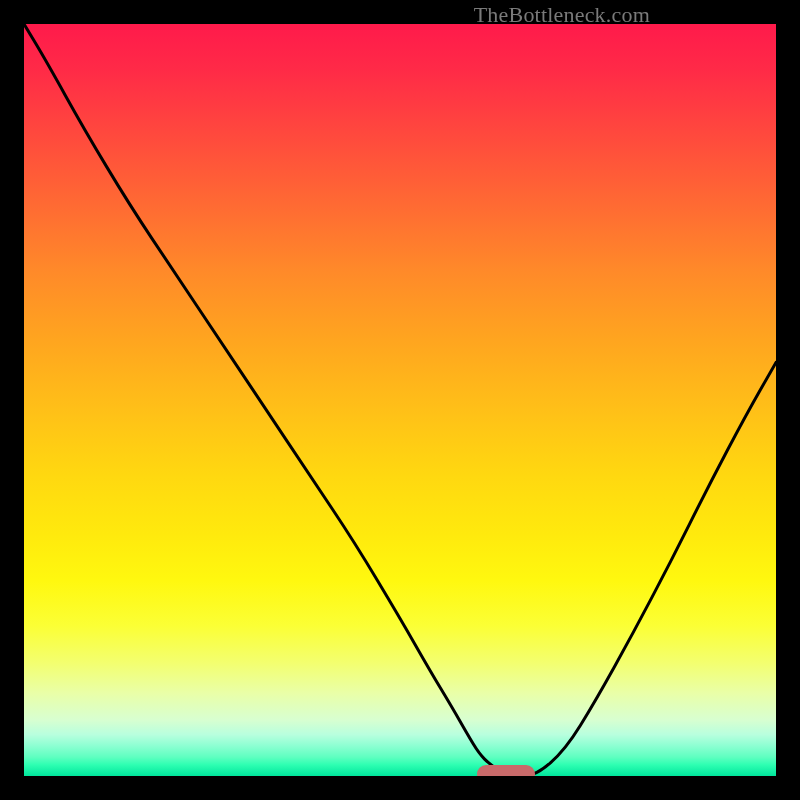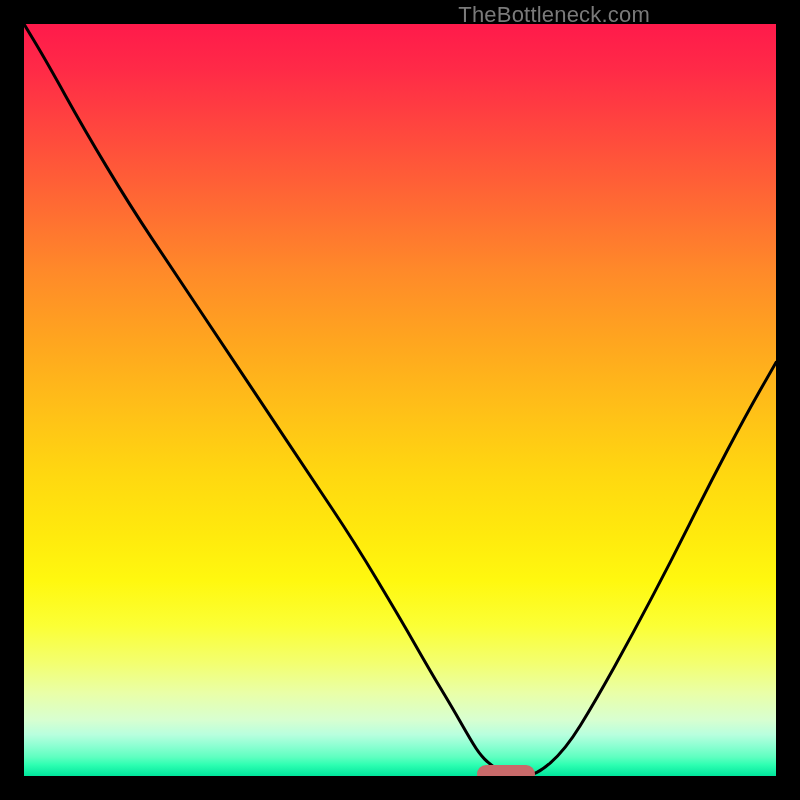--- a/index.html
+++ b/index.html
@@ -9,20 +9,21 @@
     height: 800px;
     background: #000;
     overflow: hidden;
     font-family: Arial, Helvetica, sans-serif;
   }
   .frame {
     position: relative;
     width: 656px;
     height: 800px;
     background: #000;
+    font-family: Liberation Serif, serif;
   }
   .plot-area {
     position: absolute;
     left: 24px;
     top: 24px;
     width: 752px;
     height: 752px;
     overflow: hidden;
   }
   .gradient-bg {

